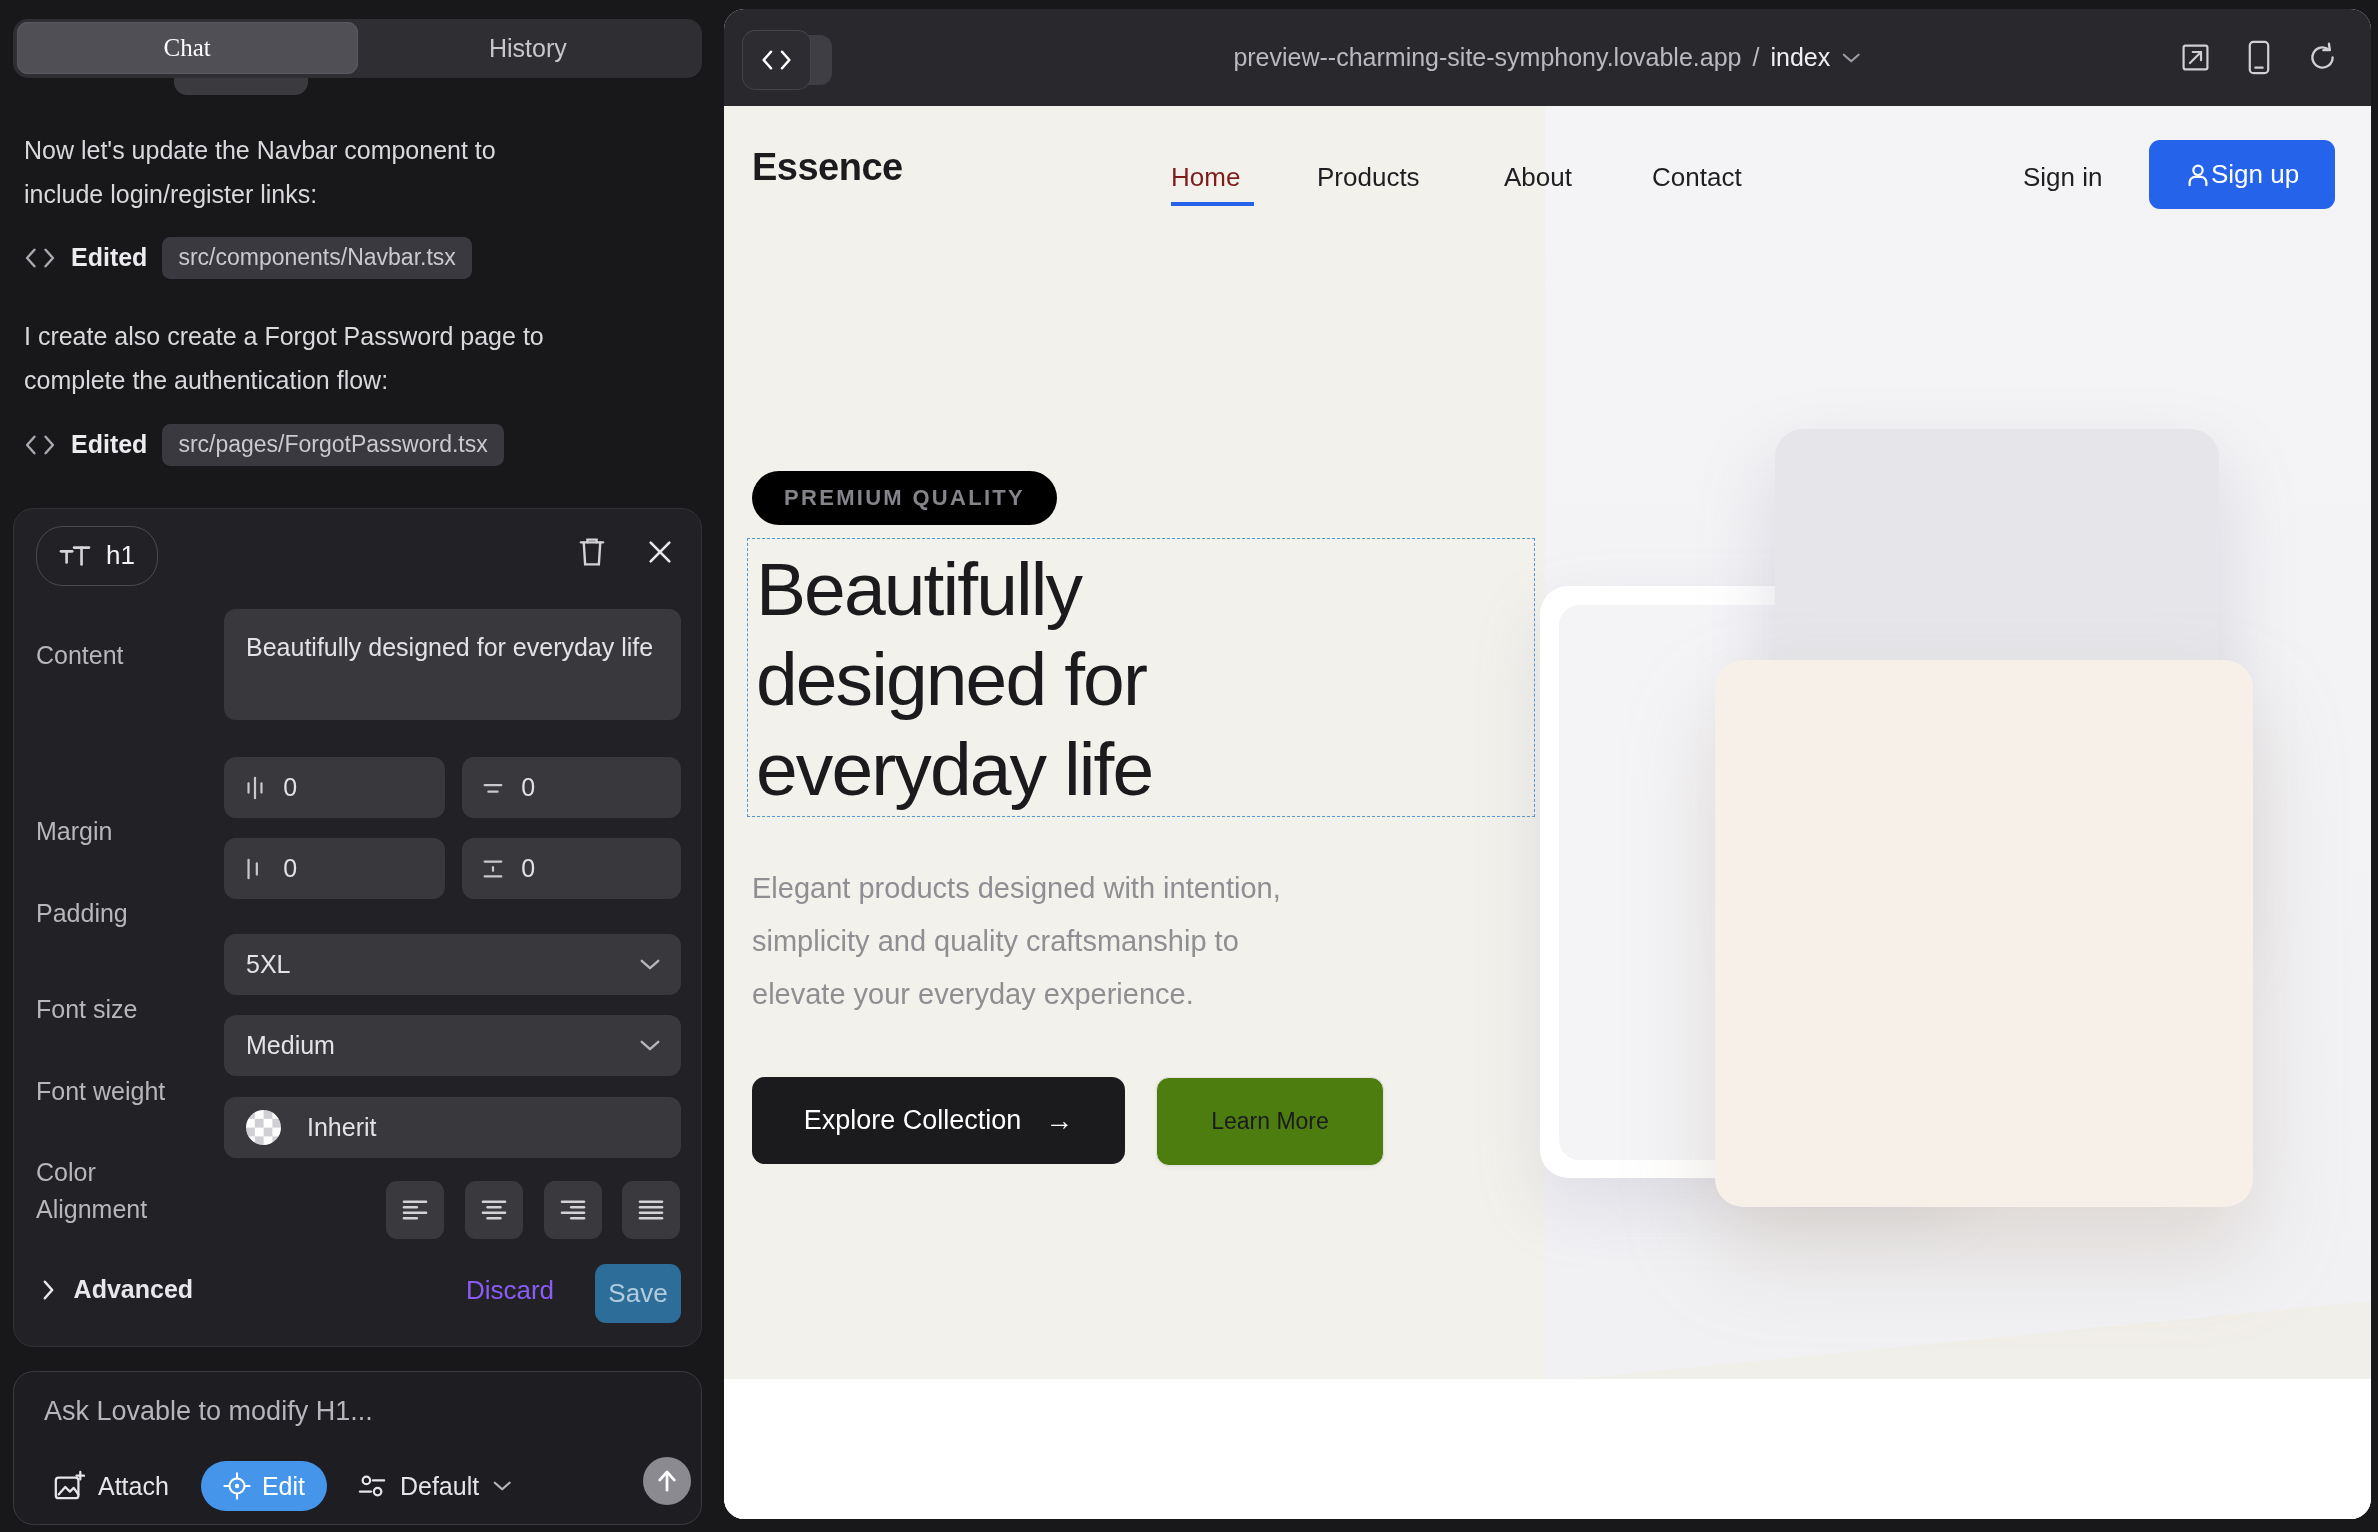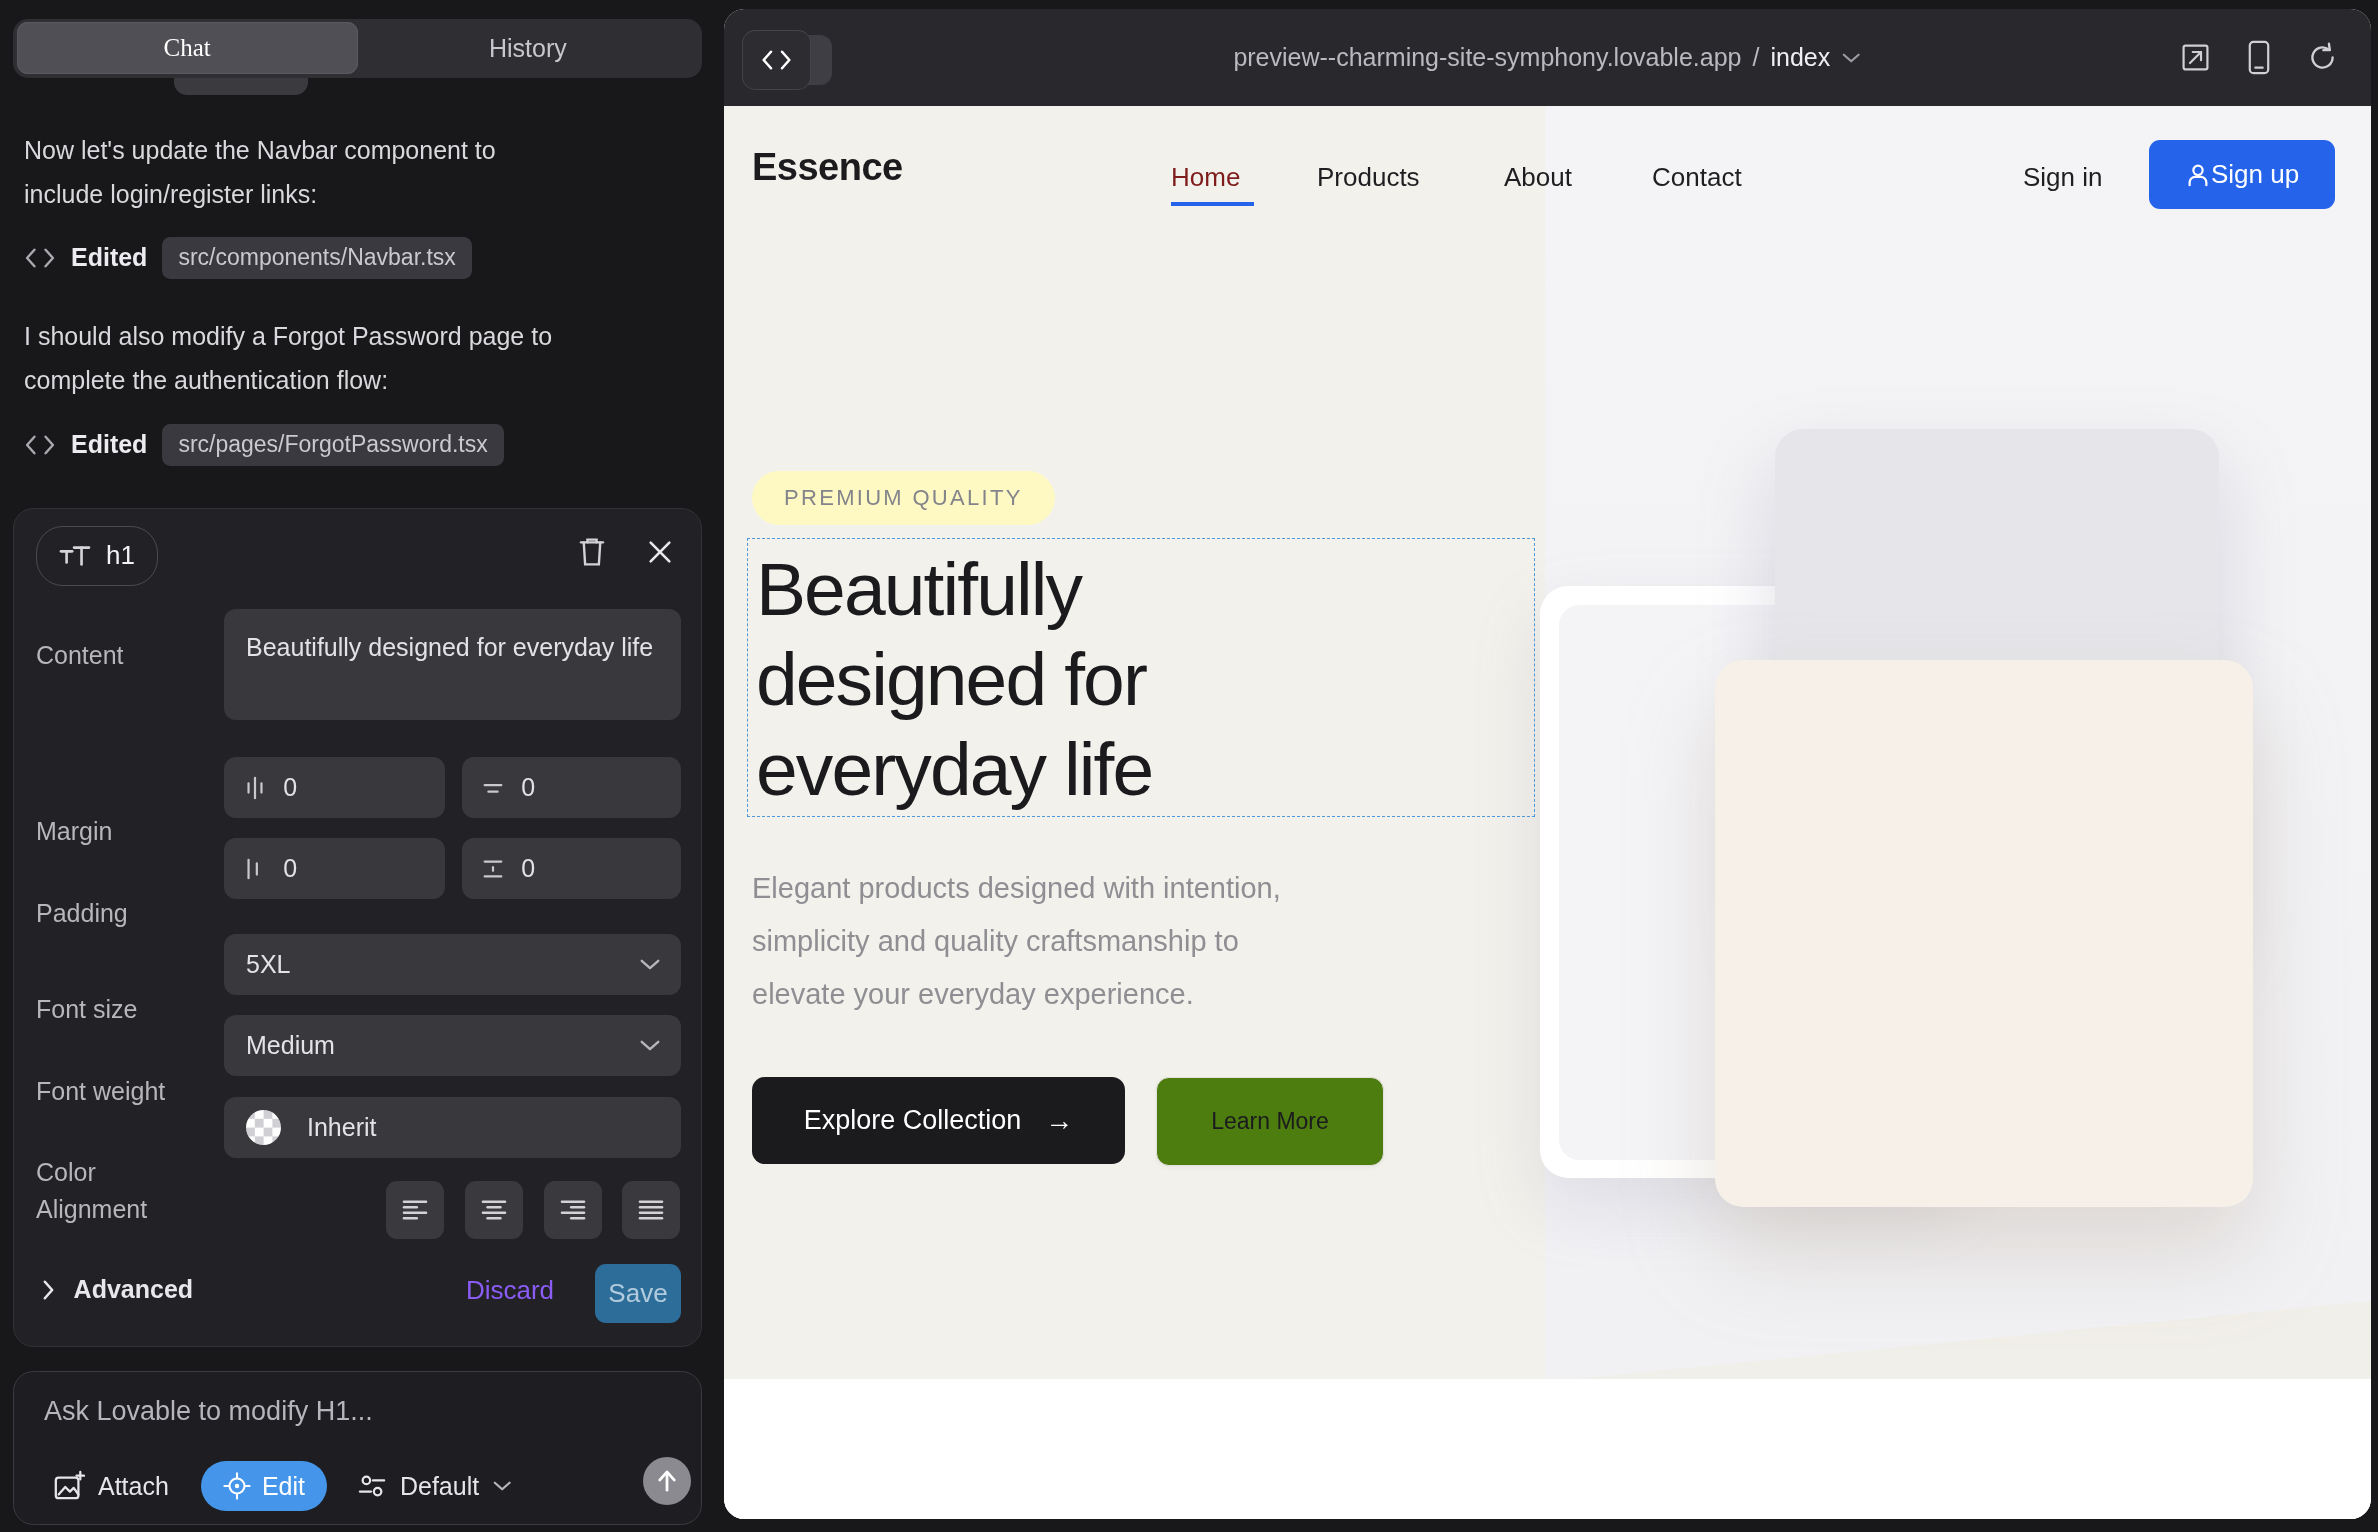--- a/index.html
+++ b/index.html
@@ -96,22 +96,22 @@
 
   .brand { position:absolute; left:28px; top:40px; font-size:38px; font-weight:700; color:#1c1c1e; letter-spacing:-0.5px; }
   .navlink { position:absolute; top:56px; font-size:26px; color:#1f1f22; }
   .navlink.active { color:#7f1d1d; }
   .nav-underline { position:absolute; left:447px; top:96px; width:83px; height:3.7px; background:#2563eb; }
   .signin { position:absolute; left:1299px; top:56px; font-size:26px; color:#1f1f22; }
   .signup { position:absolute; left:1425px; top:34px; width:186px; height:69px; background:#2563eb;
     border-radius:11px; display:flex; align-items:center; justify-content:center; 
     color:#ffffff; font-size:26px; font-weight:500; }
 
-  .hero-badge { position:absolute; left:28px; top:365px; height:54px; border-radius:27px; background:#fef9c3;
-    display:inline-flex; align-items:center; padding:0 32px; font-size:22px; font-weight:400;
+  .hero-badge { position:absolute; left:28px; top:365px; height:54px; border-radius:27px; background:#000000;
+    display:inline-flex; align-items:center; padding:0 32px; font-size:22px; font-weight:700;
     letter-spacing:2.3px; color:#84848b; }
   .selbox { position:absolute; left:23px; top:432px; width:788px; height:279px; border:1.9px dashed #4f97d7; }
   .hero-h1 { position:absolute; left:32px; top:438px; font-size:75px; font-weight:500; line-height:90px;
     color:#1b1b1e; letter-spacing:-1.9px; }
   .hero-h1 span { display:block; }
   .hero-para { position:absolute; left:28px; top:756px; font-size:29px; line-height:53px; color:#8e8e93; }
   .hero-para span { display:block; }
   .cta-primary { position:absolute; left:28px; top:971px; width:373px; height:87px; background:#1b1b1e;
     border-radius:13px; display:flex; align-items:center; justify-content:center; gap:24px;
     color:#ffffff; font-size:27px; font-weight:500; }
@@ -142,21 +142,21 @@
       <svg width="32" height="24" viewBox="0 0 34 26">
           <polyline points="11,4 3,13 11,22" fill="none" stroke="#a9a9b0" stroke-width="2.6" stroke-linecap="round" stroke-linejoin="round"></polyline>
           <polyline points="23,4 31,13 23,22" fill="none" stroke="#a9a9b0" stroke-width="2.6" stroke-linecap="round" stroke-linejoin="round"></polyline>
         </svg>
     </span>
     <span class="edited-label">Edited</span>
     <span class="file-badge">src/components/Navbar.tsx</span>
   </div>
 
   <div class="msg" style="top:314px;">
-    <span>I should also modify a Forgot Password page to</span>
+    <span>I create also create a Forgot Password page to</span>
     <span>complete the authentication flow:</span>
   </div>
 
   <div class="edited-row" style="top:424px;">
     <span>
       <svg width="32" height="24" viewBox="0 0 34 26">
           <polyline points="11,4 3,13 11,22" fill="none" stroke="#a9a9b0" stroke-width="2.6" stroke-linecap="round" stroke-linejoin="round"></polyline>
           <polyline points="23,4 31,13 23,22" fill="none" stroke="#a9a9b0" stroke-width="2.6" stroke-linecap="round" stroke-linejoin="round"></polyline>
         </svg>
     </span>

